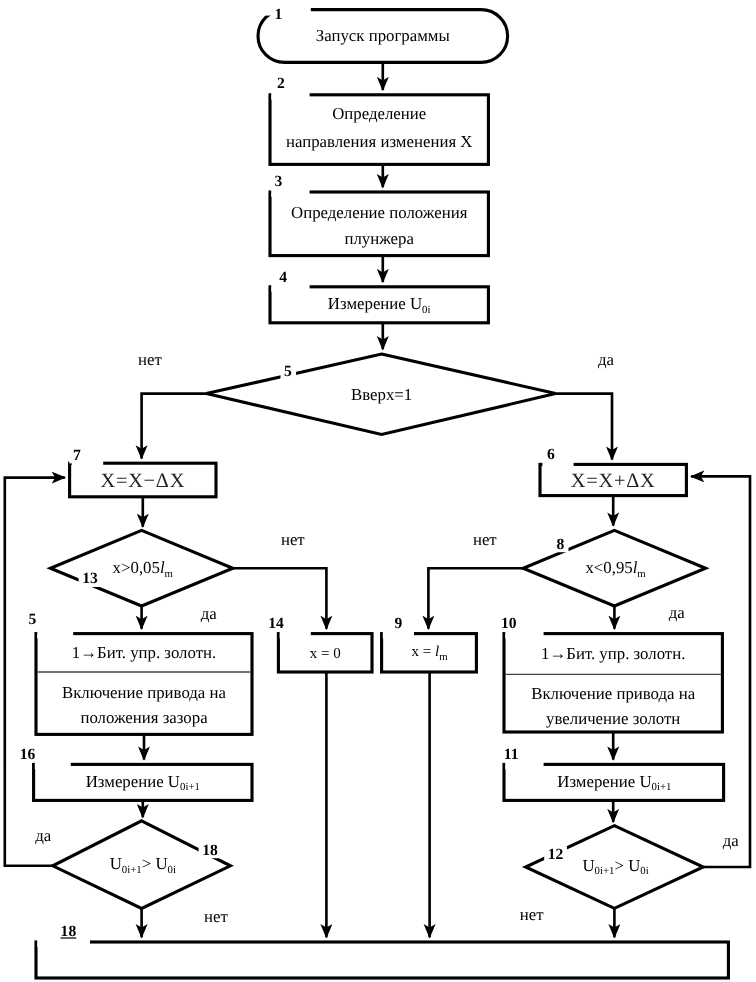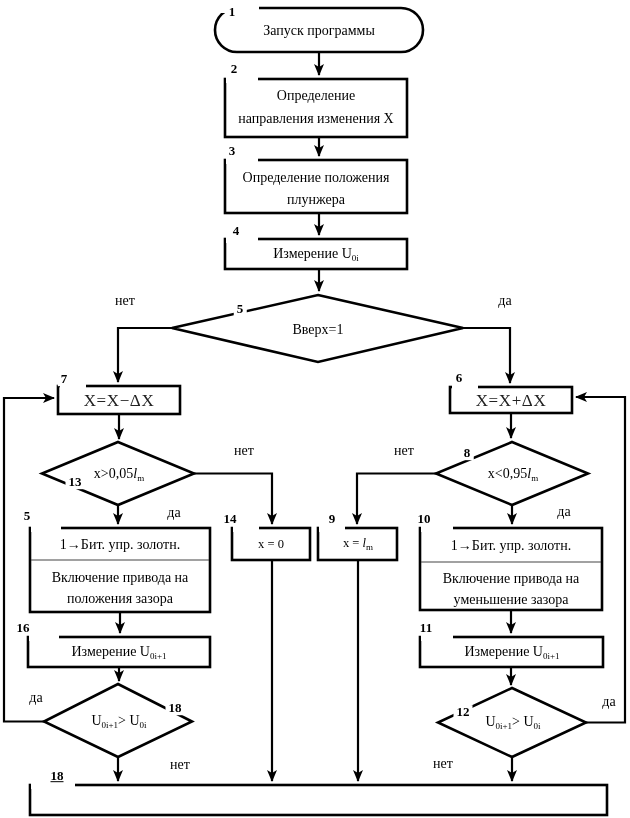--- a/index.html
+++ b/index.html
@@ -106,21 +106,21 @@
   <div class="lab small" style="left:511px;top:401px;">X=X+ΔX</div>
   <div class="lab" style="left:119px;top:475px;"><span>x&gt;0,05</span><span class="it">l</span><span class="sb">m</span></div>
   <div class="lab" style="left:513px;top:475px;"><span>x&lt;0,95</span><span class="it">l</span><span class="sb">m</span></div>
   <div class="lab mid" style="left:271px;top:545px;">x = 0</div>
   <div class="lab mid" style="left:358px;top:545px;"><span>x = </span><span class="it">l</span><span class="sb">m</span></div>
   <div class="lab" style="left:120px;top:545px;">1→Бит. упр. золотн.</div>
   <div class="lab" style="left:120px;top:578px;">Включение привода на</div>
   <div class="lab" style="left:120px;top:599px;">положения зазора</div>
   <div class="lab" style="left:511px;top:546px;">1→Бит. упр. золотн.</div>
   <div class="lab" style="left:511px;top:579px;">Включение привода на</div>
-  <div class="lab" style="left:511px;top:600px;">уменьшение зазора</div>
+  <div class="lab" style="left:511px;top:600px;">увеличение золотн</div>
   <div class="lab" style="left:119px;top:653px;"><span>Измерение U</span><span class="sb">0i+1</span></div>
   <div class="lab" style="left:512px;top:653px;"><span>Измерение U</span><span class="sb">0i+1</span></div>
   <div class="lab" style="left:119px;top:722px;"><span>U</span><span class="sb">0i+1</span><span>&gt; U</span><span class="sb">0i</span></div>
   <div class="lab" style="left:513px;top:723px;"><span>U</span><span class="sb">0i+1</span><span>&gt; U</span><span class="sb">0i</span></div>
   <div class="lab stop" style="left:319px;top:800px;margin-top:48px;">Стоп</div>
 
   <div class="num" style="left:232px;top:12px;">1</div>
   <div class="num" style="left:234px;top:69px;">2</div>
   <div class="num" style="left:232px;top:151px;">3</div>
   <div class="num" style="left:236px;top:231px;">4</div>

